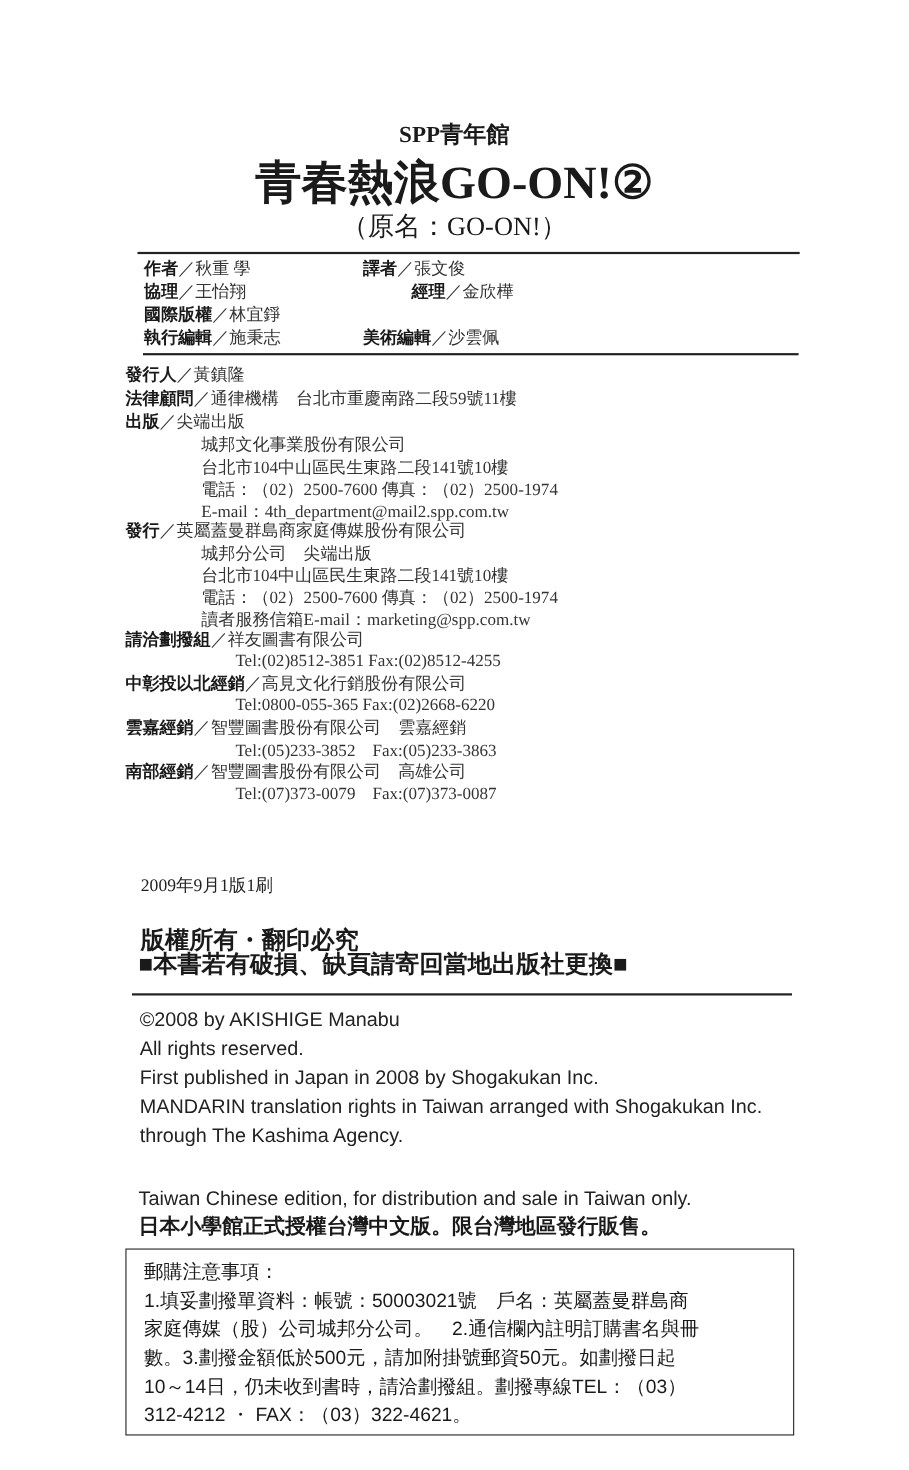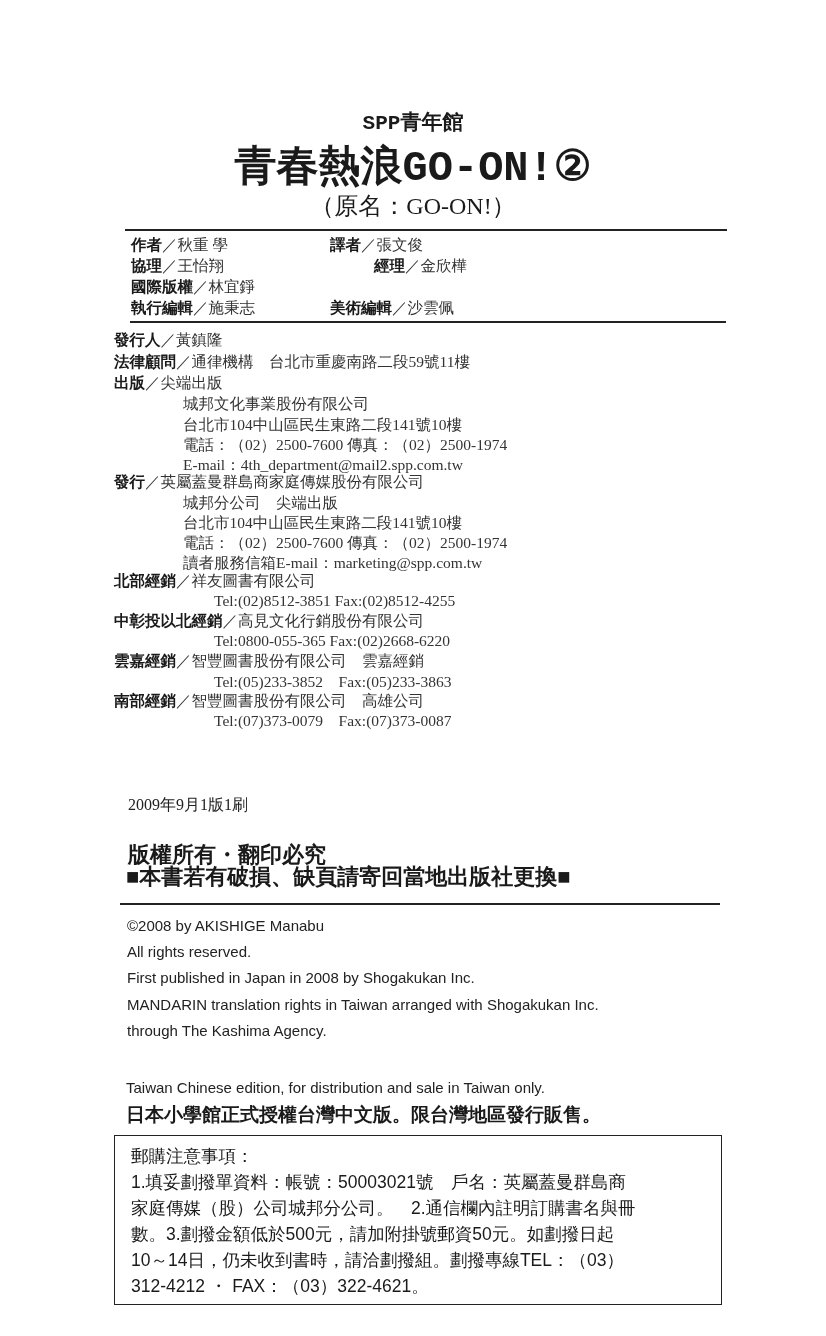--- a/index.html
+++ b/index.html
@@ -2,39 +2,39 @@
 <html><head>
   <meta charset="utf-8">
   <style>
     html, body { margin: 0; padding: 0; }
     body {
       width: 826px; height: 1336px; background: #ffffff; color: #1a1a1a;
       position: relative; overflow: hidden;
       font-family: "Liberation Serif", "DejaVu Serif", serif;
     }
     .abs { position: absolute; white-space: nowrap; }
-    .sans { font-family: Liberation Mono, monospace; }
+    .sans { font-family: Liberation Serif, serif; }
     .serif { font-family: "Liberation Serif", "DejaVu Serif", serif; }
     .center { left: 0; width: 826px; text-align: center; }
 
     .series { top: 108px; font-size: 21px; font-weight: bold; }
     .title { top: 138px; font-size: 42px; font-weight: bold; letter-spacing: 0px; }
     .orig { top: 190px; font-size: 24px; }
 
     .rule { position: absolute; height: 2px; background: #222; }
 
     .cr { font-size: 15.5px; line-height: 21px; }
     .lbl { font-family: "Liberation Sans", "DejaVu Sans", sans-serif; font-weight: bold; }
     .val { font-family: "Liberation Serif", "DejaVu Serif", serif; color: #333; }
 
     .pub-line { position: absolute; left: 114px; font-size: 15.5px; white-space: nowrap; }
     .ind1 { left: 183px; }
     .ind2 { left: 214px; }
 
-    .en { font-family: "Liberation Sans", "DejaVu Sans", sans-serif; font-size: 15px; color: #222; left: 127px; }
+    .en { font-family: "Liberation Sans", "DejaVu Sans", sans-serif; font-size: 18px; color: #222; left: 127px; }
     .notice { font-family: "Liberation Sans", "DejaVu Sans", sans-serif; font-weight: bold; font-size: 22px; }
 
     .box {
       position: absolute; left: 114px; top: 1135px; width: 608px; height: 170px;
       border: 1.5px solid #222; box-sizing: border-box;
     }
     .box-line {
       position: absolute; left: 16px; font-family: "Liberation Sans", "DejaVu Sans", sans-serif;
       font-size: 17.5px; color: #1a1a1a; white-space: nowrap;
     }
@@ -92,21 +92,21 @@
 
   <div class="pub-line" style="top:472px;">
     <span class="lbl">發行</span><span class="val">／</span><span class="val">英屬蓋曼群島商家庭傳媒股份有限公司</span>
   </div>
   <div class="pub-line ind1 val" style="top:493px;">城邦分公司　尖端出版</div>
   <div class="pub-line ind1 val" style="top:513px;">台北市104中山區民生東路二段141號10樓</div>
   <div class="pub-line ind1 val" style="top:533px;">電話：（02）2500-7600 傳真：（02）2500-1974</div>
   <div class="pub-line ind1 val" style="top:553px;">讀者服務信箱E-mail：marketing@spp.com.tw</div>
 
   <div class="pub-line" style="top:571px;">
-    <span class="lbl">北部經銷</span><span class="val">／</span><span class="val">祥友圖書有限公司</span>
+    <span class="lbl">請洽劃撥組</span><span class="val">／</span><span class="val">祥友圖書有限公司</span>
   </div>
   <div class="pub-line ind2 val" style="top:592px;">Tel:(02)8512-3851 Fax:(02)8512-4255</div>
 
   <div class="pub-line" style="top:611px;">
     <span class="lbl">中彰投以北經銷</span><span class="val">／</span><span class="val">高見文化行銷股份有限公司</span>
   </div>
   <div class="pub-line ind2 val" style="top:632px;">Tel:0800-055-365 Fax:(02)2668-6220</div>
 
   <div class="pub-line" style="top:651px;">
     <span class="lbl">雲嘉經銷</span><span class="val">／</span><span class="val">智豐圖書股份有限公司　雲嘉經銷</span>

